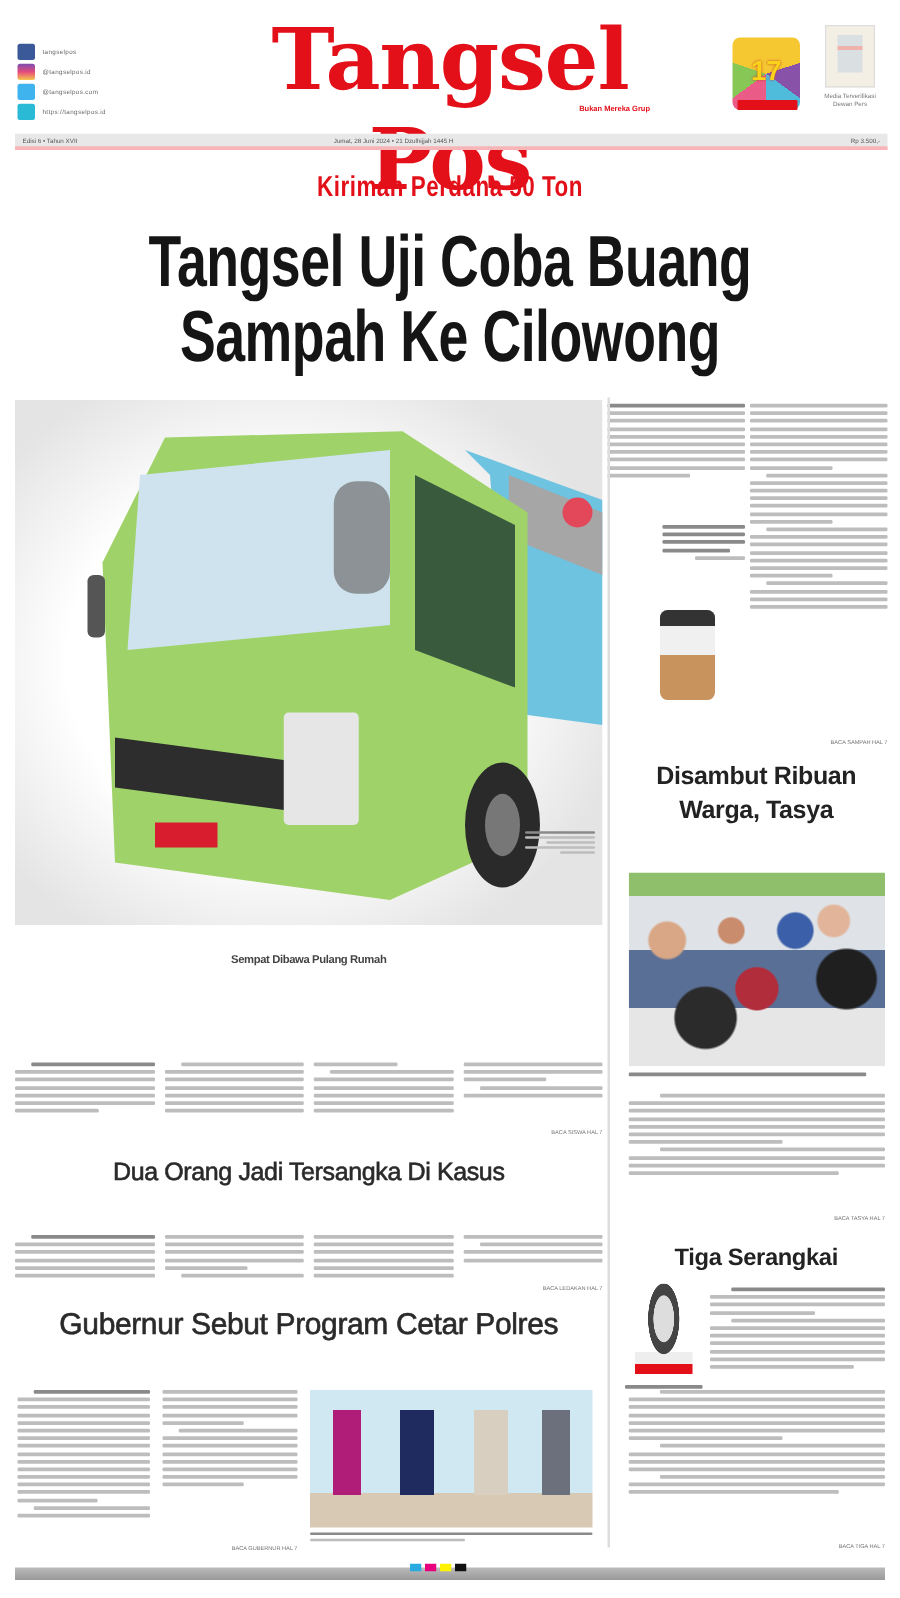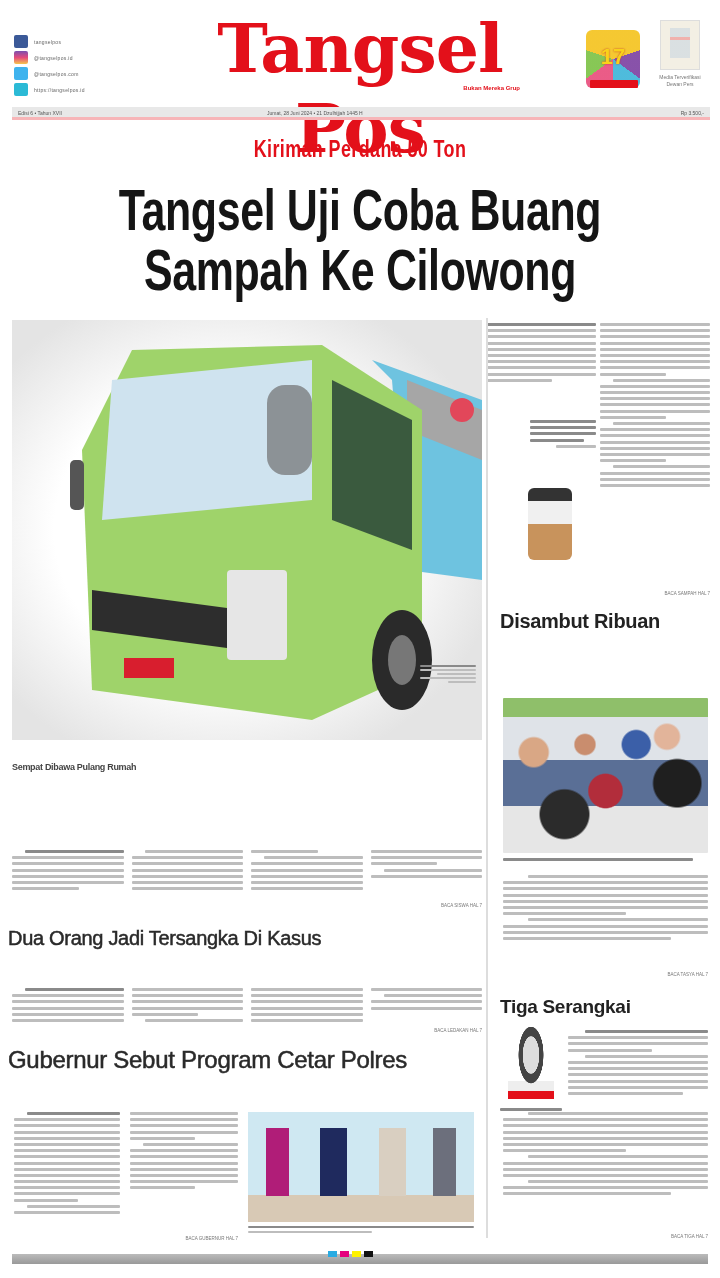--- a/index.html
+++ b/index.html
@@ -31,21 +31,21 @@
   
   .col{display:flex;flex-direction:column;gap:3.2px}
   .ln{height:3px;background:#bdbdbd;border-radius:1px}
   .ln.dk{background:#8a8a8a}
   .ln.short{width:60%}
   .ln.mid{width:82%}
   .ln.ind{margin-left:12%}
   .cont{font-size:4.5px;color:#777;text-align:right;white-space:nowrap}
   
   .vrule{left:486px;top:318px;width:2px;height:920px;background:#ddd}
-  .story-head{font-weight:bold;color:#222;letter-spacing:-.3px}
+  .story-head{font-weight:bold;color:#222;text-align:center;letter-spacing:-.3px}
   .crowd{left:503px;top:698px;width:205px;height:155px;border-radius:1px;
     background:
       radial-gradient(circle at 30% 75%,#2b2b2b 0 13%,transparent 14%),
       radial-gradient(circle at 50% 60%,#b22d3b 0 12%,transparent 13%),
       radial-gradient(circle at 85% 55%,#1f1f1f 0 12%,transparent 13%),
       radial-gradient(circle at 15% 35%,#d9a785 0 7%,transparent 8%),
       radial-gradient(circle at 40% 30%,#c98d6e 0 6%,transparent 7%),
       radial-gradient(circle at 65% 30%,#3b5fa8 0 8%,transparent 9%),
       radial-gradient(circle at 80% 25%,#e2b49a 0 6%,transparent 7%),
       linear-gradient(#8fbf6a 0 12%,#dfe3e8 12% 40%,#5a6f96 40% 70%,#e6e6e6 70% 100%)}
@@ -189,20 +189,21 @@
     <div class="ln"></div>
     <div class="ln"></div>
     <div class="ln"></div>
 </div>
 <div class="abs cont" style="left:600px;top:591px;width:110px">BACA SAMPAH HAL 7</div>
 
 <div class="abs vrule"></div>
 
 <div class="abs story-head" style="left:500px;top:608px;width:210px;font-size:20px;line-height:27px">
   <div>Disambut Ribuan</div>
+  <div>Warga, Tasya</div>
 </div>
 <div class="abs crowd"></div>
 <div class="abs col" style="left:503px;top:858px;width:200px">
     <div class="ln dk" style="width:95%"></div>
   </div>
 <div class="abs col" style="left:503px;top:875px;width:205px">
   <div class="ln ind"></div>
     <div class="ln"></div>
     <div class="ln"></div>
     <div class="ln"></div>

